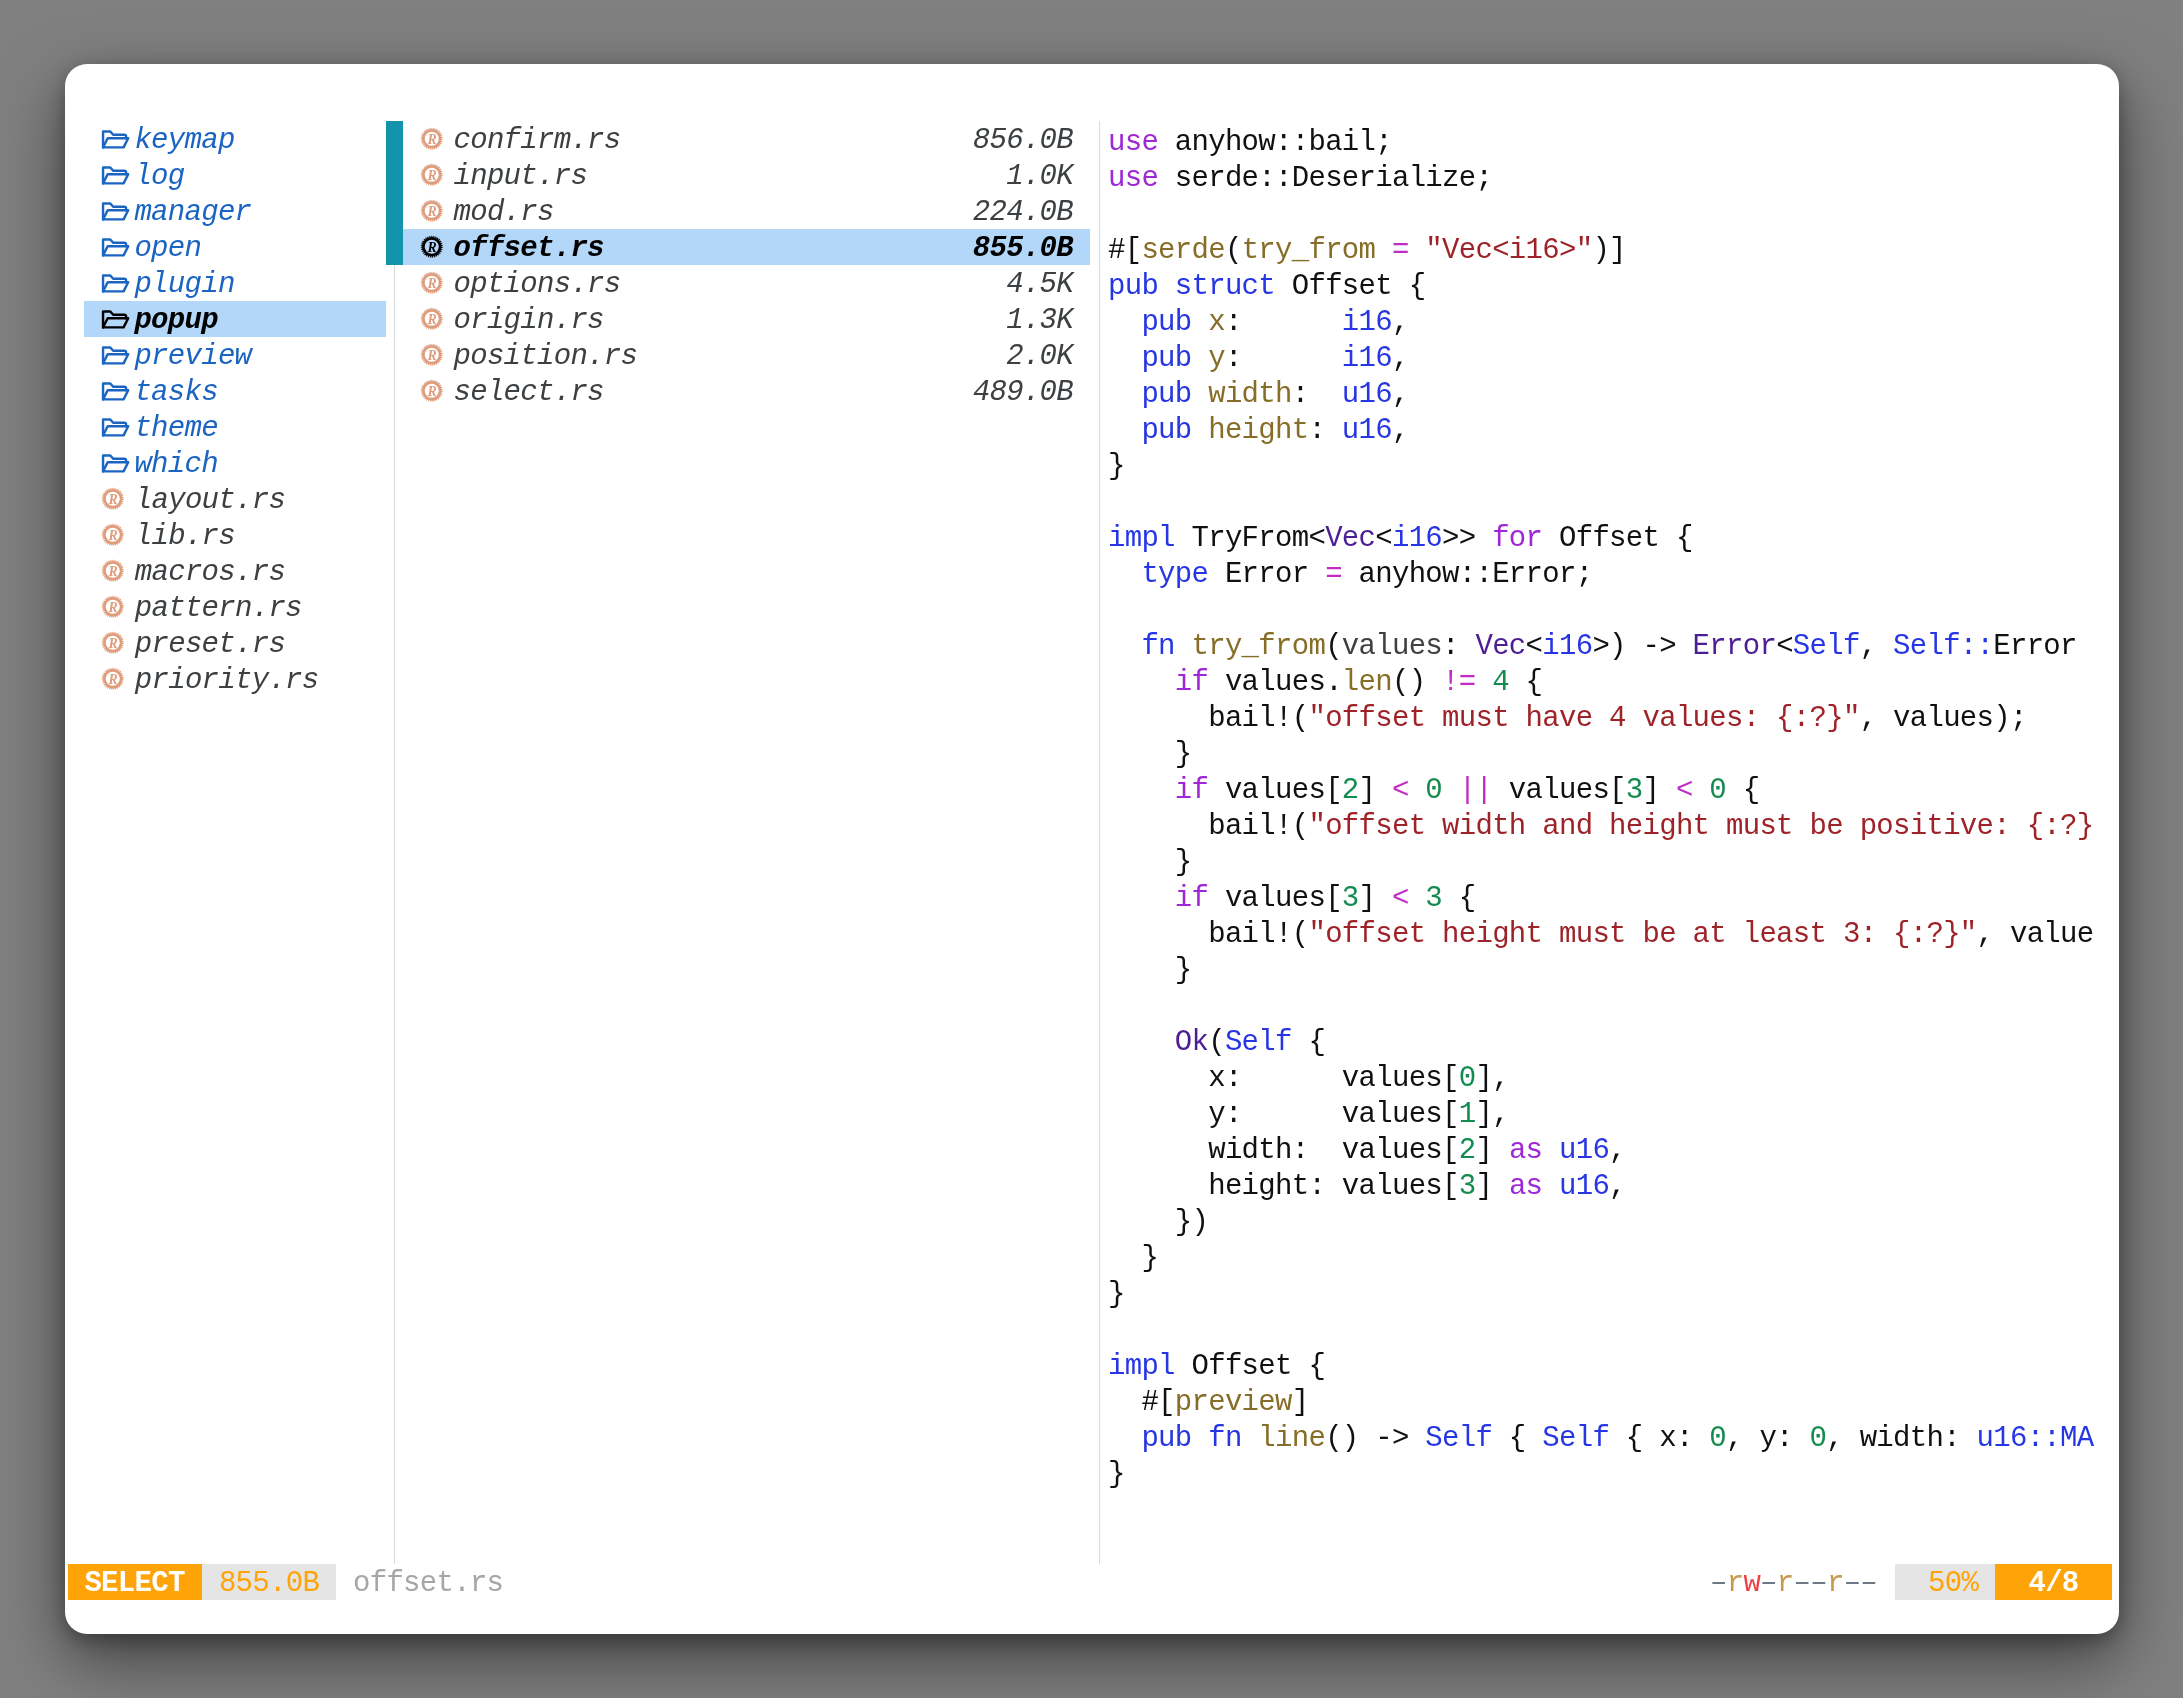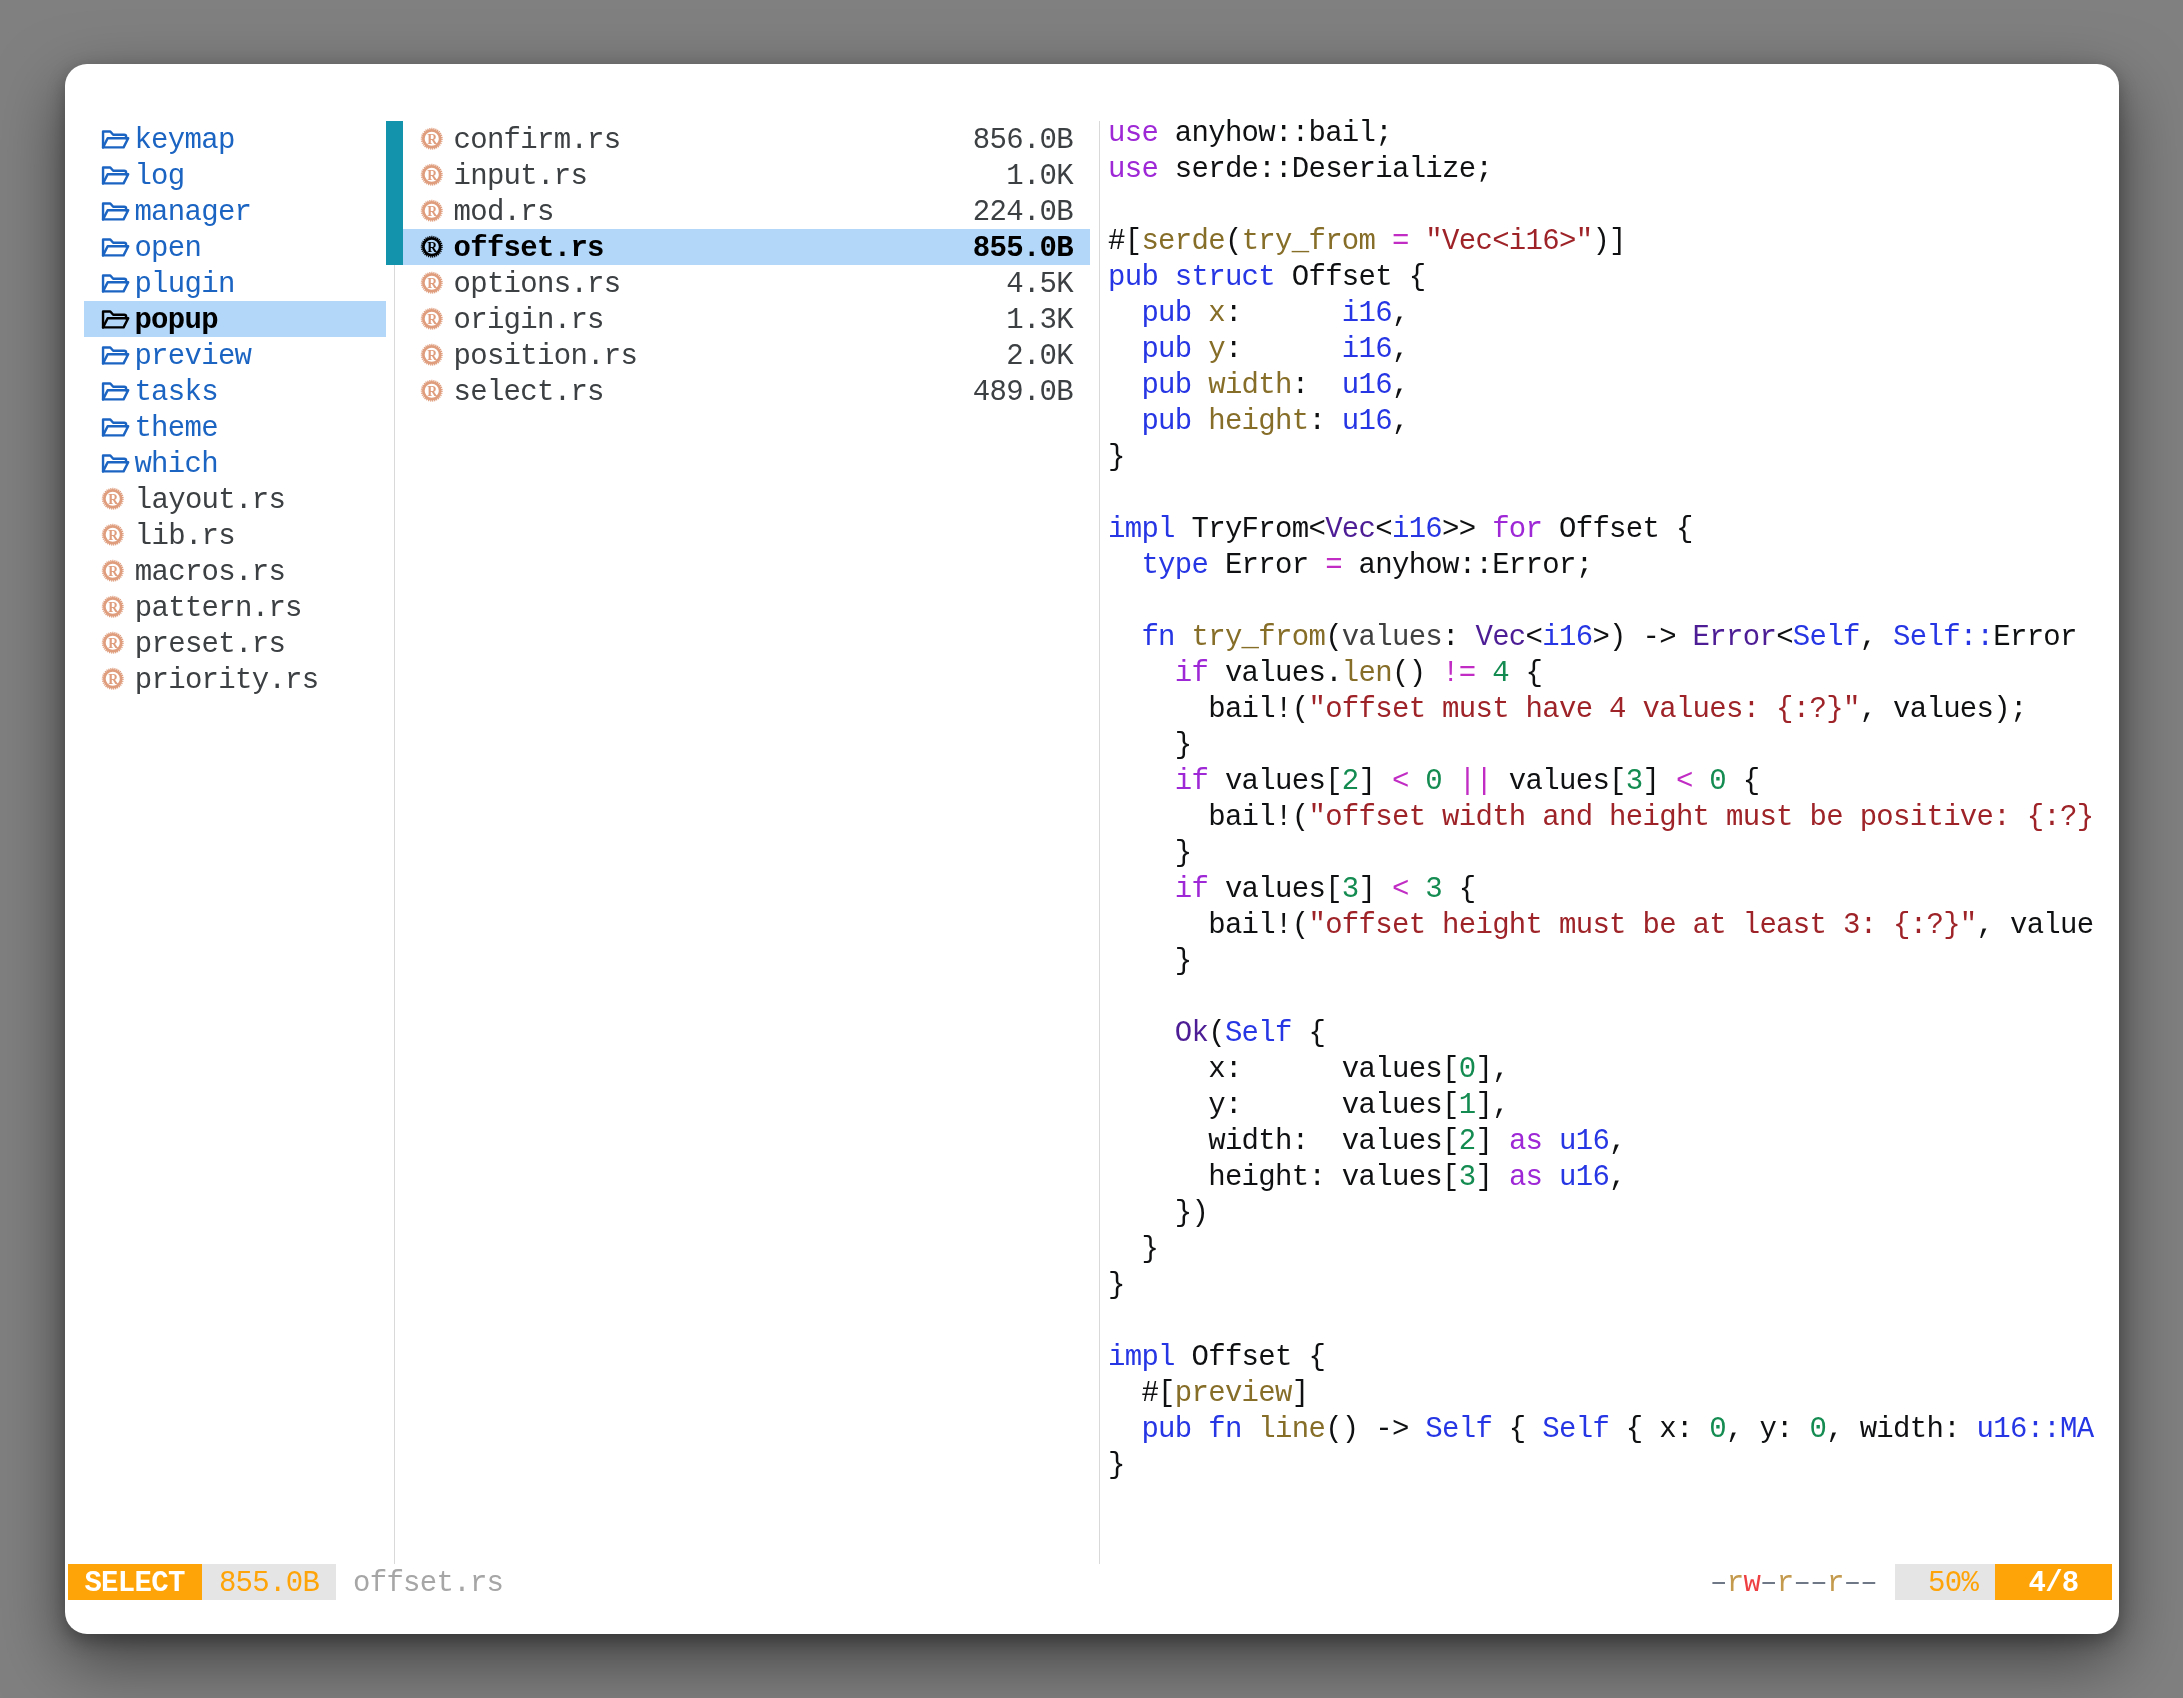--- a/index.html
+++ b/index.html
@@ -1,20 +1,20 @@
 <!DOCTYPE html>
 <html style="font-size:13.4px"><head><meta charset="utf-8"><style>
 *{margin:0;padding:0;box-sizing:border-box;}
 html,body{width:2183px;height:1698px;background:#808080;overflow:hidden;}
 body{position:relative;font-family:"Liberation Mono",monospace;font-size:29px;letter-spacing:-0.7px;}
 .win{position:absolute;left:65px;top:64px;width:2054px;height:1570px;background:#ffffff;
  border-radius:22px;box-shadow:0 25px 67px rgba(0,0,0,.50),0 6.7px 18.5px rgba(0,0,0,.28);}
 .abs{position:absolute;}
 .row{height:36px;line-height:36px;white-space:pre;}
-.pane .row{display:flex;align-items:center;}
+.pane .row{display:flex;align-items:center;font-style:italic;}
 .pane .row > span{position:relative;top:1.7px;}
 .code{transform:translateY(1.7px);}
 .stx{transform:translateY(1.7px);}
 .dir{color:#1b64c2;}
 .fil{color:#3d4043;}
 .hov{color:#000;font-weight:bold;}
 .hl{background:#b3d7f9;}
 .size{margin-left:auto;}
 .code{color:#0f1011;}
 .code .row{white-space:pre;}
@@ -134,21 +134,21 @@
 <circle cx="14" cy="14" r="10.0" fill="none" stroke="#df9d7d" stroke-width="3.2"></circle>
 <circle cx="14" cy="14" r="11.9" fill="none" stroke="#df9d7d" stroke-width="2.3" stroke-dasharray="1.3 1.1"></circle>
 <text x="14.2" y="19.8" font-family="Liberation Serif,serif" font-size="16.5" font-weight="bold" text-anchor="middle" fill="#df9d7d">R</text>
 </svg><span class="fil" style="margin-left:10px">position.rs</span><span class="size fil">2.0K</span></div>
       <div class="row" style="padding-right:17px"><span style="width:17px"></span><svg width="23.5" height="23.5" viewBox="0 0 28 28" style="flex:none;font-size:34.6px">
 <circle cx="14" cy="14" r="10.0" fill="none" stroke="#df9d7d" stroke-width="3.2"></circle>
 <circle cx="14" cy="14" r="11.9" fill="none" stroke="#df9d7d" stroke-width="2.3" stroke-dasharray="1.3 1.1"></circle>
 <text x="14.2" y="19.8" font-family="Liberation Serif,serif" font-size="16.5" font-weight="bold" text-anchor="middle" fill="#df9d7d">R</text>
 </svg><span class="fil" style="margin-left:10px">select.rs</span><span class="size fil">489.0B</span></div>
     </div>
-<div class="abs code" style="left:1043px;top:50px;width:1007px">
+<div class="abs code" style="left:1043px;top:59px;width:1007px">
       <div class="row"><span class="k">use</span> anyhow::bail;</div>
       <div class="row"><span class="k">use</span> serde::Deserialize;</div>
       <div class="row"></div>
       <div class="row">#[<span class="f">serde</span>(<span class="f">try_from</span> <span class="o">=</span> <span class="s">"Vec&lt;i16&gt;"</span>)]</div>
       <div class="row"><span class="b">pub</span> <span class="b">struct</span> Offset {</div>
       <div class="row">  <span class="b">pub</span> <span class="f">x</span>:      <span class="b">i16</span>,</div>
       <div class="row">  <span class="b">pub</span> <span class="f">y</span>:      <span class="b">i16</span>,</div>
       <div class="row">  <span class="b">pub</span> <span class="f">width</span>:  <span class="b">u16</span>,</div>
       <div class="row">  <span class="b">pub</span> <span class="f">height</span>: <span class="b">u16</span>,</div>
       <div class="row">}</div>

